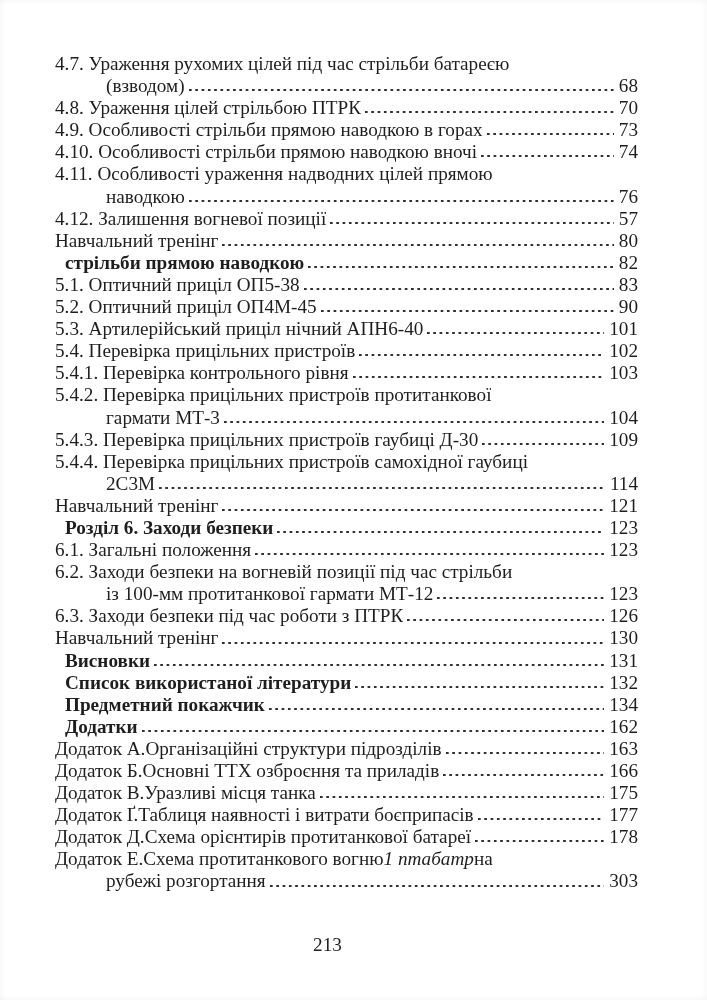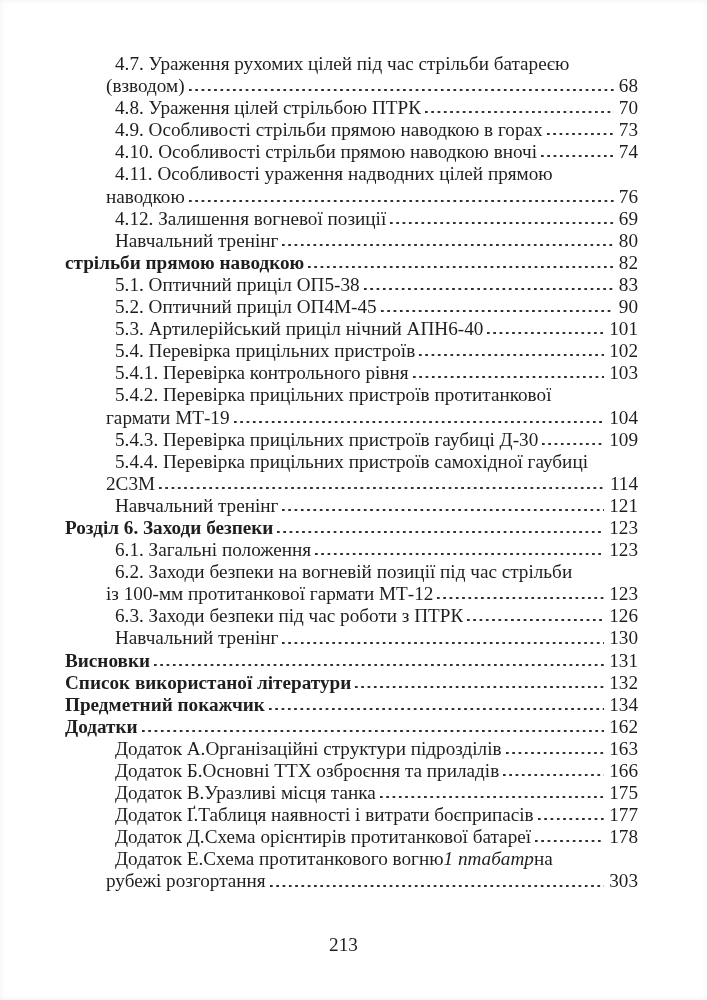--- a/index.html
+++ b/index.html
@@ -27,21 +27,21 @@
     left: 0;
     right: 69px;
   }
   .entry .line {
     display: flex;
     align-items: baseline;
     font-size: 19.2px;
     line-height: 22.1px;
     white-space: nowrap;
   }
-  .entry.sub .line        { margin-left: 115px; }
+  .entry.sub .line        { margin-left: 55px; }
   .entry.sub .line.cont   { margin-left: 106px; }
   .entry.chapter .line    { margin-left: 65px; }
   .entry.chapter .line span.seg { font-weight: 700; }
   .seg.b { font-weight: 400; }
   .seg.i { font-style: italic; }
   .seg   { flex: 0 1 auto; overflow: hidden; }
   .leader {
     flex: 1 1 0;
     min-width: 8px;
     align-self: flex-end;
@@ -52,21 +52,21 @@
     background-repeat: repeat-x;
     background-position: left bottom;
   }
   .pg {
     flex: 0 0 auto;
     font-weight: 400;
   }
   .footer {
     position: absolute;
     top: 934px;
-    left: 16px;
+    left: 0;
     width: 655px;
     text-align: center;
     font-size: 19.2px;
     line-height: 22px;
   }
 </style>
 </head>
 <body>
 
 <div class="page">
@@ -109,21 +109,21 @@
         <div class="line cont">
           <span class="seg">наводкою</span>
           <span class="leader"></span>
           <span class="pg">76</span>
         </div>
       </div>
       <div class="entry sub">
         <div class="line">
           <span class="seg">4.12. Залишення вогневої позиції</span>
           <span class="leader"></span>
-          <span class="pg">69</span>
+          <span class="pg">57</span>
         </div>
       </div>
       <div class="entry sub">
         <div class="line">
           <span class="seg">Навчальний тренінг</span>
           <span class="leader"></span>
           <span class="pg">80</span>
         </div>
       </div>
       <div class="entry chapter">
@@ -166,21 +166,21 @@
           <span class="seg">5.4.1. Перевірка контрольного рівня</span>
           <span class="leader"></span>
           <span class="pg">103</span>
         </div>
       </div>
       <div class="entry sub">
         <div class="line">
           <span class="seg">5.4.2. Перевірка прицільних пристроїв протитанкової</span>
         </div>
         <div class="line cont">
-          <span class="seg">гармати МТ-19</span>
+          <span class="seg">гармати МТ-3</span>
           <span class="leader"></span>
           <span class="pg">104</span>
         </div>
       </div>
       <div class="entry sub">
         <div class="line">
           <span class="seg">5.4.3. Перевірка прицільних пристроїв гаубиці Д-30</span>
           <span class="leader"></span>
           <span class="pg">109</span>
         </div>

